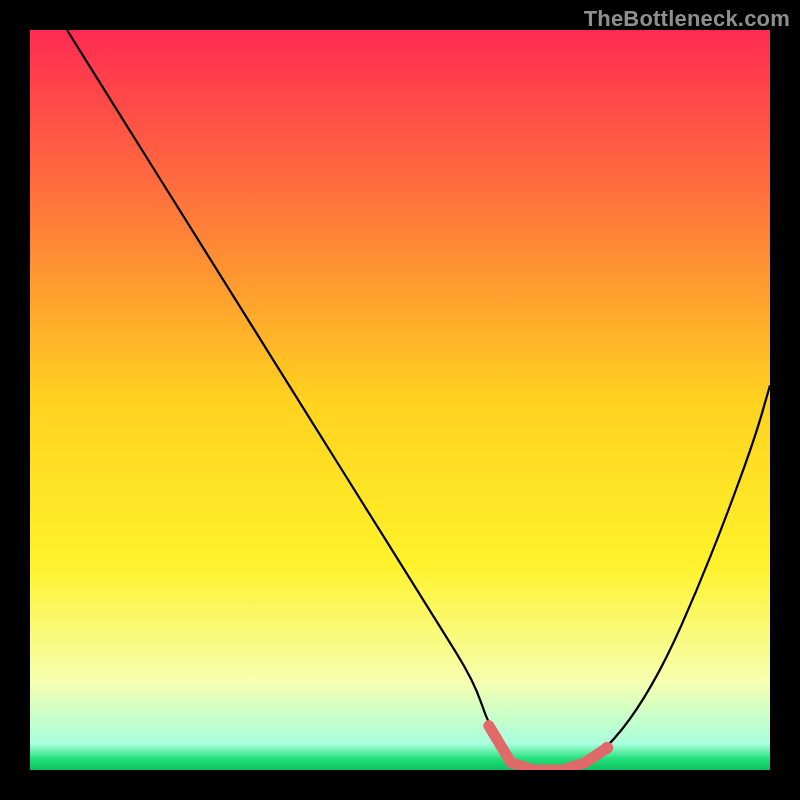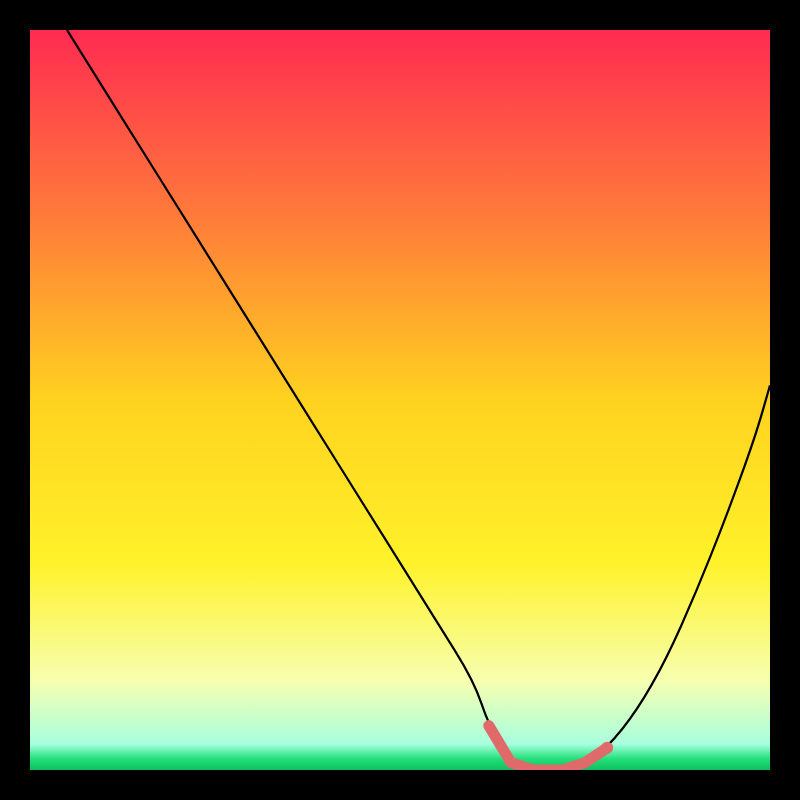--- a/index.html
+++ b/index.html
@@ -55,14 +55,15 @@
             <stop offset="100%" stop-color="#0fbf60"></stop>
           </linearGradient>
       </defs>
       <rect id="bg-rect" x="0" y="0" width="740" height="740" fill="url(#bg-grad)"></rect>
       <path id="curve-path" fill="none" stroke="#000000" stroke-width="2.2" d="M 37 0 Q 37 0 55.5 29.599999999999966 Q 74 59.19999999999993 92.5 88.79999999999995 Q 111 118.39999999999998 129.5 148 Q 148 177.60000000000002 166.5 207.2 Q 185 236.79999999999995 203.5 266.4 Q 222 296 240.5 325.6 Q 259 355.2 277.5 384.79999999999995 Q 296 414.4 314.5 444 Q 333 473.6 351.5 503.2 Q 370 532.8 388.5 562.4 Q 407.00000000000006 592 425.5 621.6 Q 444 651.2 451.4 673.4000000000001 Q 458.8 695.6 469.9 714.1 Q 481 732.6 492.1 736.3 Q 503.20000000000005 740 518 740 Q 532.8 740 543.9 736.3 Q 555 732.6 566.1 725.2 Q 577.2 717.8 592 699.3 Q 606.8 680.8 621.5999999999999 654.9 Q 636.4 629 651.2 595.7 Q 666 562.4 680.8 525.4 Q 695.5999999999999 488.4 710.3999999999999 447.7 Q 725.1999999999999 407 732.5999999999999 381.1 L 740 355.2"></path>
       <path id="highlight-path" fill="none" stroke="#e06a6a" stroke-width="11" stroke-linecap="round" stroke-linejoin="round" d="M 458.8 695.6 L 481 732.6 L 503.20000000000005 740 L 532.8 740 L 555 732.6 L 577.2 717.8"></path>
       <circle id="highlight-dot" r="6" fill="#e06a6a" cx="577.2" cy="717.8"></circle>
     </svg>
   </div>
 
+  <div class="watermark">TheBottleneck.com</div>
 
 </div>
 
 </body></html>

